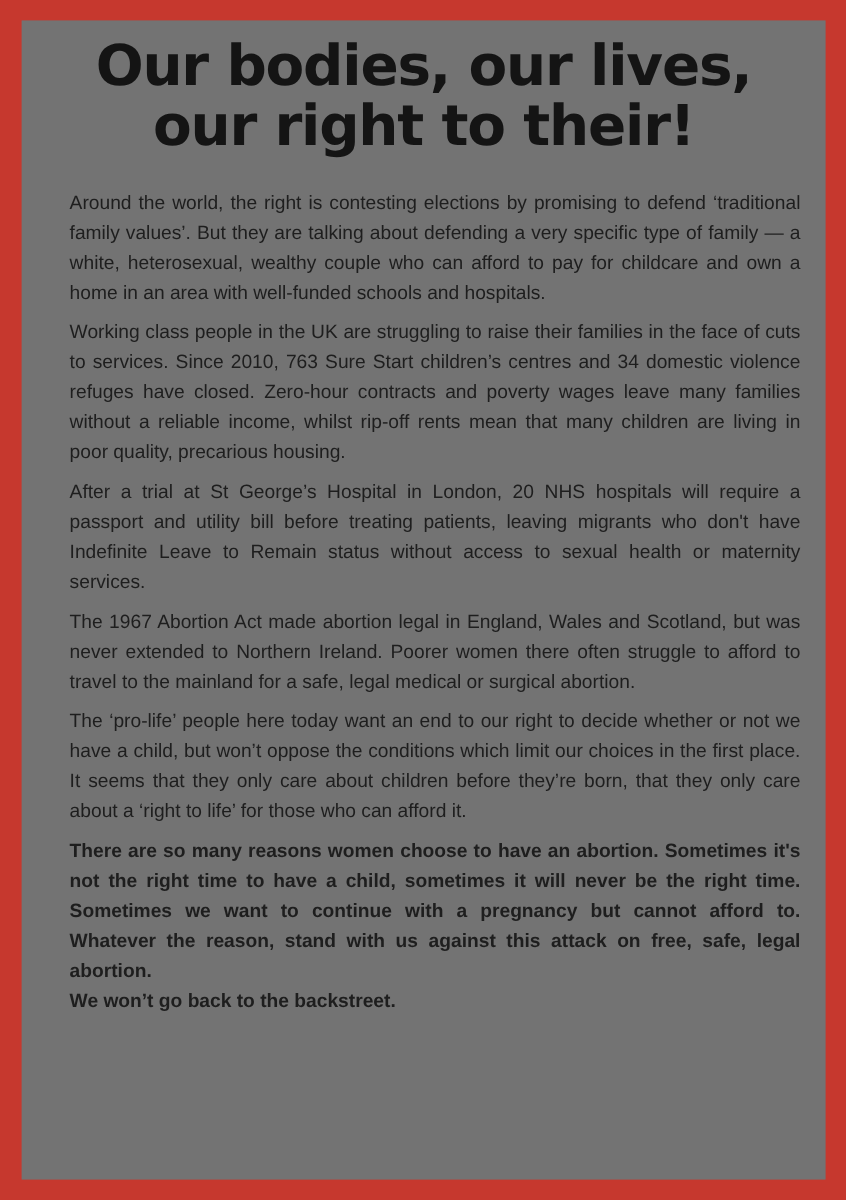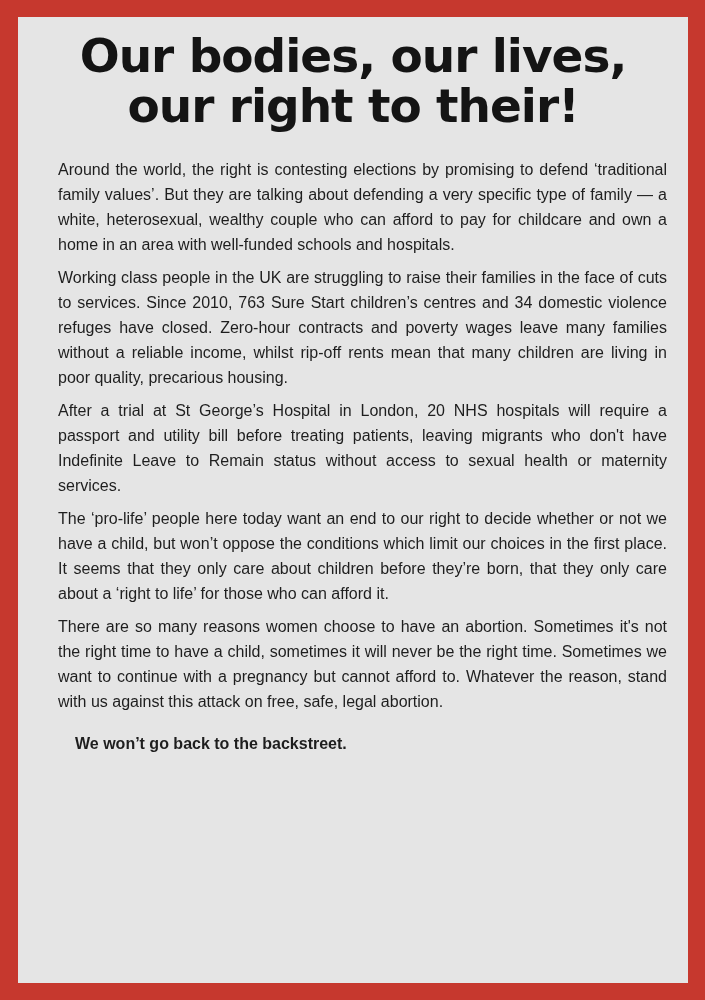--- a/index.html
+++ b/index.html
@@ -6,21 +6,21 @@
     body {
       width: 705px; height: 1000px;
       background: #c6382e;
       position: relative;
       overflow: hidden;
     }
     .sheet {
       position: absolute;
       left: 18px; top: 17px;
       width: 670px; height: 966px;
-      background: #e5e5e5;
+      background: #737373;
       box-sizing: border-box;
     }
     .title {
       margin: 0;
       padding-top: 14px;
       text-align: center;
       font-family: "DejaVu Sans", sans-serif;
       font-weight: bold;
       font-size: 47px;
       line-height: 50px;
@@ -35,39 +35,40 @@
       font-size: 16px;
       line-height: 25px;
       color: #1e1e1e;
     }
     .body p {
       margin: 0 0 8px 0;
       text-align: justify;
       text-align-last: left;
     }
     .body p.bold {
-      font-weight: normal;
+      font-weight: bold;
       margin-bottom: 0;
     }
     .body p.closing {
       font-weight: bold;
       text-align: left;
-      margin: 17px;
+      margin: 0;
     }
   </style>
 </head>
 <body>
 
 <div class="sheet">
   <h1 class="title">
     <span>Our bodies, our lives,</span><br>
     <span>our right to their!</span>
   </h1>
 
   <div class="body">
     <p>Around the world, the right is contesting elections by promising to defend ‘traditional family values’. But they are talking about defending a very specific type of family — a white, heterosexual, wealthy couple who can afford to pay for childcare and own a home in an area with well-funded schools and hospitals.</p>
     <p>Working class people in the UK are struggling to raise their families in the face of cuts to services. Since 2010, 763 Sure Start children’s centres and 34 domestic violence refuges have closed. Zero-hour contracts and poverty wages leave many families without a reliable income, whilst rip-off rents mean that many children are living in poor quality, precarious housing.</p>
     <p>After a trial at St George’s Hospital in London, 20 NHS hospitals will require a passport and utility bill before treating patients, leaving migrants who don't have Indefinite Leave to Remain status without access to sexual health or maternity services.</p>
+    <p>The 1967 Abortion Act made abortion legal in England, Wales and Scotland, but was never extended to Northern Ireland. Poorer women there often struggle to afford to travel to the mainland for a safe, legal medical or surgical abortion.</p>
     <p>The ‘pro-life’ people here today want an end to our right to decide whether or not we have a child, but won’t oppose the conditions which limit our choices in the first place. It seems that they only care about children before they’re born, that they only care about a ‘right to life’ for those who can afford it.</p>
     <p class="bold">There are so many reasons women choose to have an abortion. Sometimes it's not the right time to have a child, sometimes it will never be the right time. Sometimes we want to continue with a pregnancy but cannot afford to. Whatever the reason, stand with us against this attack on free, safe, legal abortion.</p>
     <p class="closing">We won’t go back to the backstreet.</p>
   </div>
 </div>
 
 </body></html>

